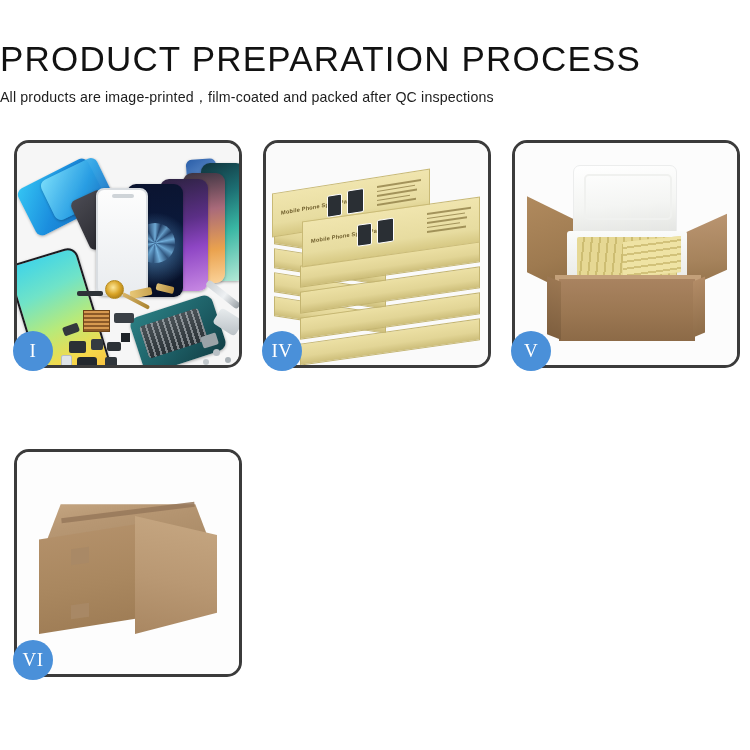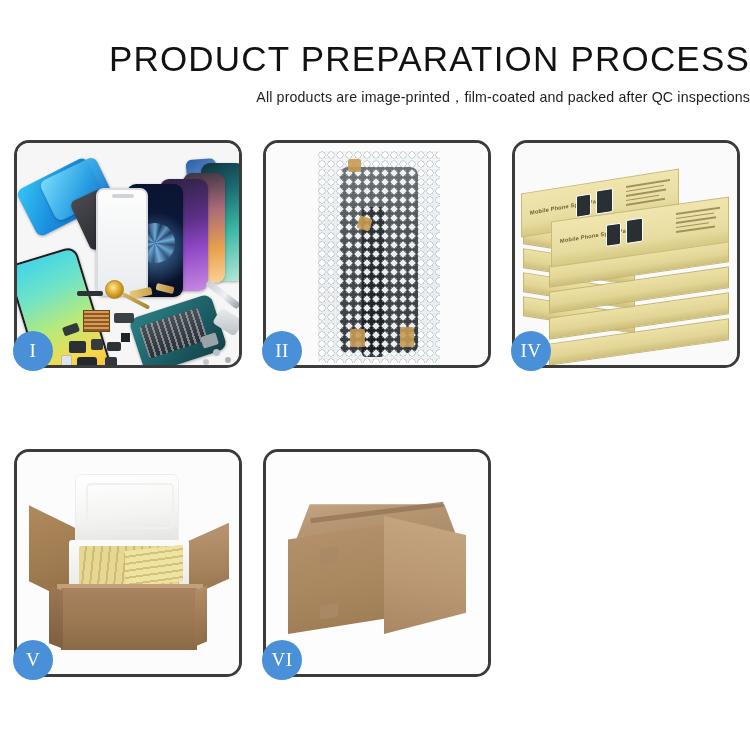--- a/index.html
+++ b/index.html
@@ -11,38 +11,37 @@
     background: #ffffff;
     font-family: "Liberation Sans", sans-serif;
     overflow: hidden;
     position: relative;
   }
 
   
   .header {
     width: 750px;
     padding-top: 38px;
-    text-align: right;
+    text-align: left;
   }
   .title {
     font-size: 35px;
     font-weight: 400;
     letter-spacing: 1.2px;
     color: #121212;
     line-height: 42px;
     white-space: nowrap;
   }
   .subtitle {
     margin-top: 8px;
     font-size: 14.2px;
     font-weight: 400;
     color: #1d1d1d;
     letter-spacing: .15px;
     white-space: nowrap;
-    margin-left: 23px;
   }
 
   
   .grid {
     position: absolute;
     left: 14px;
     top: 140px;
     width: 722px;
     height: 545px;
     display: grid;
@@ -646,34 +645,20 @@
       <div class="part part-chip"></div>
       <div class="part part-driver"></div>
       <div class="part part-driver2"></div>
       <div class="part part-screw1"></div>
       <div class="part part-screw2"></div>
       <div class="part part-screw3"></div>
     </div>
     <div class="badge">I</div>
   </div>
 
-  <div class="panel">
-    <div class="panel-inner p2">
-      <div class="bubble-bag">
-        <div class="bubble-screen"></div>
-        <div class="bubble-flex"></div>
-        <div class="bubble-dots"></div>
-        <div class="tape tape-a"></div>
-        <div class="tape tape-b"></div>
-        <div class="tape tape-c"></div>
-        <div class="tape tape-d"></div>
-      </div>
-    </div>
-    <div class="badge">II</div>
-  </div>
 
 
   <div class="panel">
     <div class="panel-inner p4">
       <div class="stack">
         <div class="sbox sb-l1"></div>
         <div class="sbox sb-l2"></div>
         <div class="sbox sb-l3"></div>
         <div class="sbox sb-l4"></div>
 

